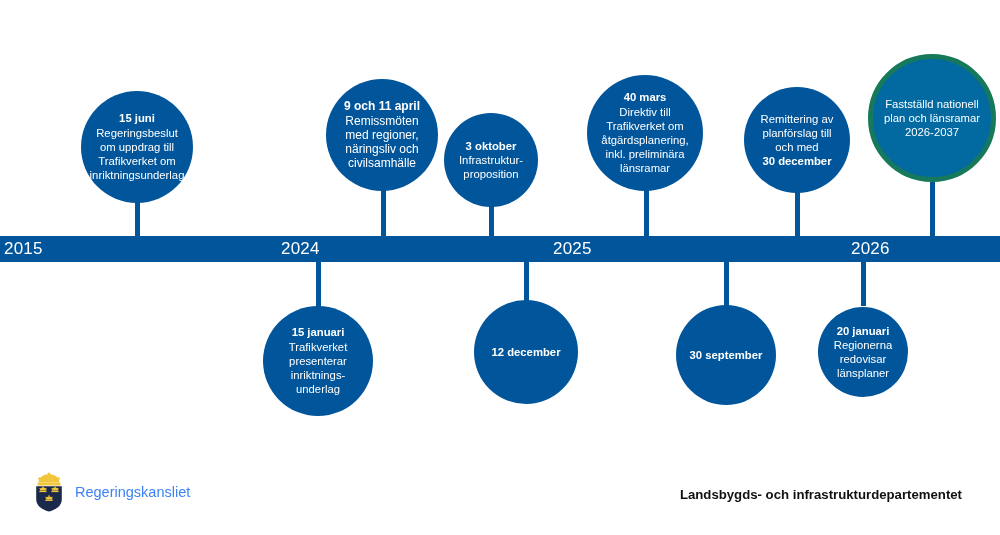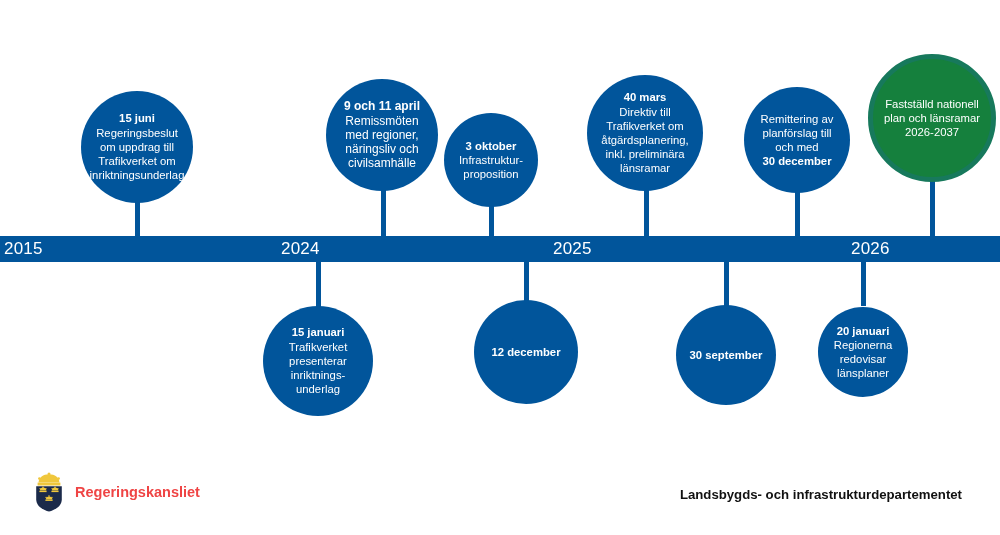--- a/index.html
+++ b/index.html
@@ -30,30 +30,30 @@
     display:flex;align-items:center;justify-content:center;
     text-align:center;box-sizing:border-box;
   }
   .bubble .txt{
     padding:0 10px;font-size:11.3px;line-height:14.2px;
     white-space:pre-line;
   }
   .bubble .txt b{font-weight:700;}
   .bubble.highlight{
     border:5px solid #17795c;
-    background:#15803d;
+    background:#0369a1;
   }
 
   
   .footer-logo{
     position:absolute;display:flex;align-items:center;gap:9px;
   }
   .logo-mark{width:34px;height:40px;display:block;}
   .logo-text{
-    font-size:14.5px;font-weight:700;color:#ef4444;letter-spacing:0;
+    font-size:14.5px;font-weight:400;color:#3b82f6;letter-spacing:0;
     white-space:nowrap;
     text-align:center;
   }
   .dept{
     position:absolute;font-size:13.2px;font-weight:700;color:#111111;
     white-space:nowrap;text-align:center;
   }
 </style>
 </head>
 <body>

